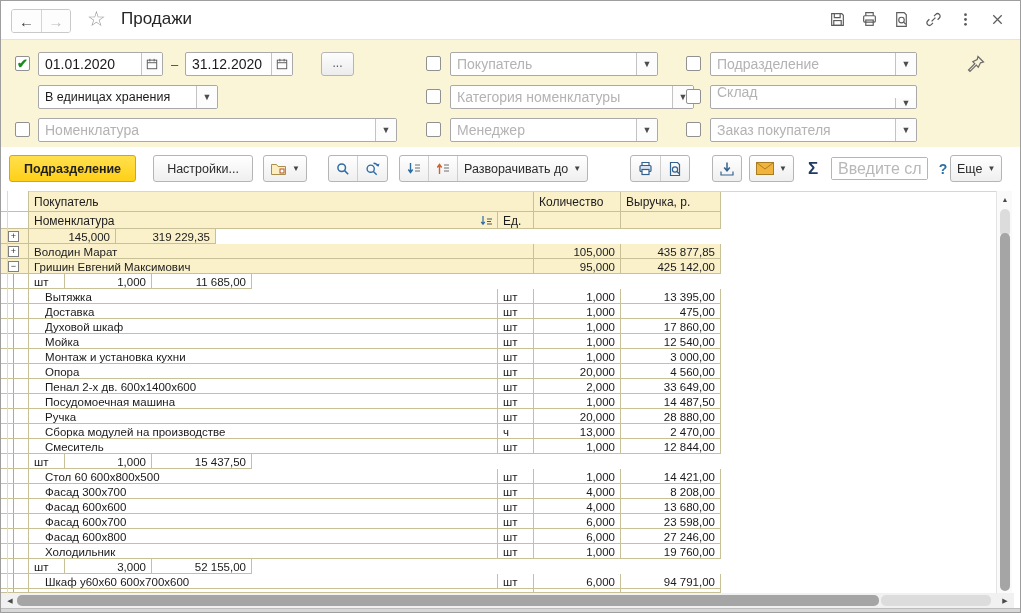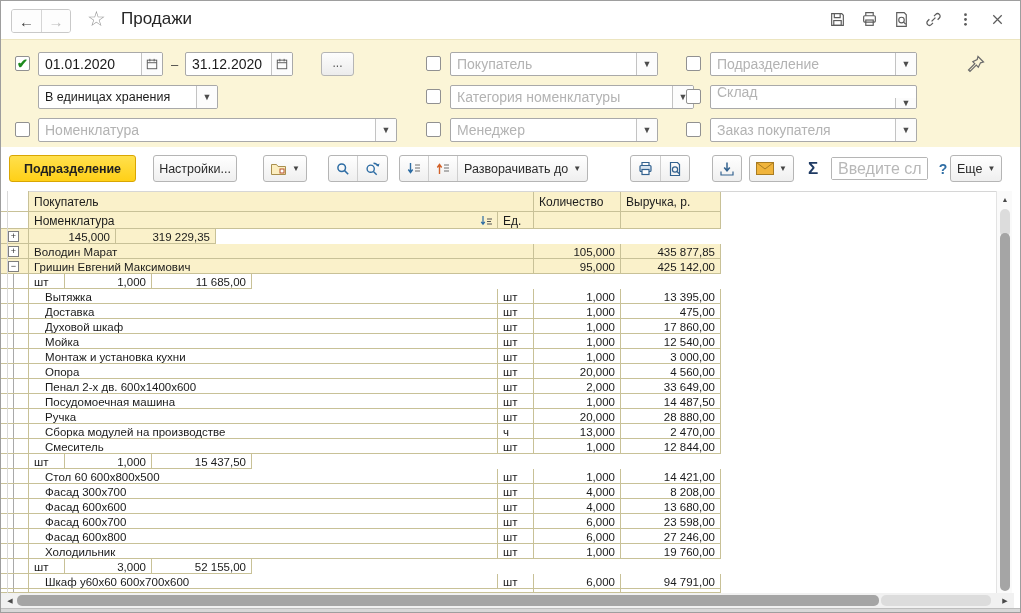--- a/index.html
+++ b/index.html
@@ -209,21 +209,21 @@
     </div>
     <span class="pin">
       <svg width="20" height="20" viewBox="0 0 20 20" fill="none" stroke="#6b6b6b" stroke-width="1.2">
         <path d="M12 2.5l5.5 5.5-3 .8-2.2 4.4-2-2L4 17.5l-1.5-1.5 6.3-6.3-2-2 4.4-2.2z"></path>
         </svg>
     </span>
   </div>
 
   <div id="toolbar">
     <div class="btn primary" style="left:8px; width:127px;">Подразделение</div>
-    <div class="btn" style="left:152px; width:84px;">Настройки...</div>
+    <div class="btn" style="left:152px; width:100px;">Настройки...</div>
     <div class="btngrp" style="left:262px;">
       <span class="seg">
         <svg width="17" height="15" viewBox="0 0 17 15">
           <path d="M1.5 3.5h5l1.5 2h7.5v8h-14z" fill="#fceec0" stroke="#a98f4e" stroke-width="1"></path>
           <rect x="10" y="8" width="4" height="4" fill="#fff" stroke="#b5502a" stroke-width="1"></rect>
         </svg>
         <span class="carDown">▼</span>
       </span>
     </div>
     <div class="btngrp" style="left:327px;">

